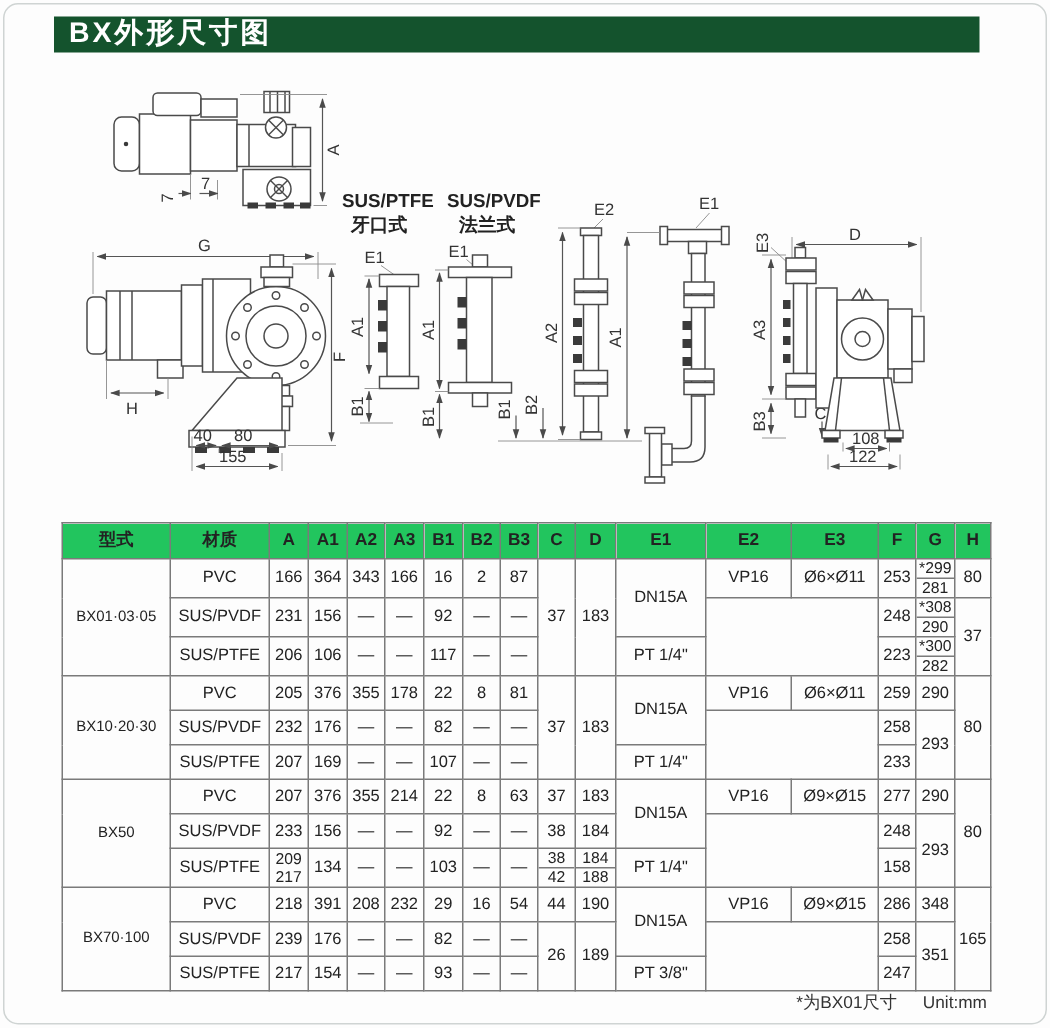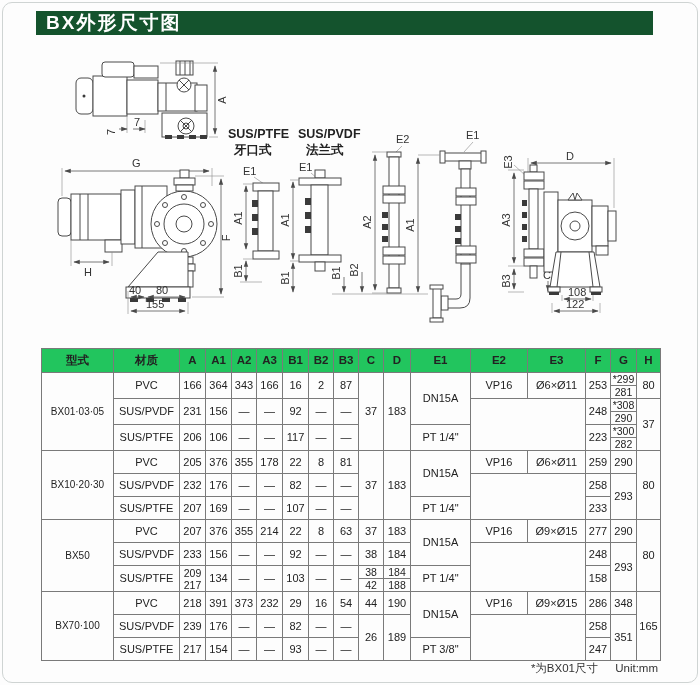--- a/index.html
+++ b/index.html
@@ -499,21 +499,21 @@
         </td>
       <td>PT 1/4"</td>
       <td>158</td>
     </tr>
 
     <tr>
       <td class="model-cell" rowspan="3">BX70·100</td>
       <td>PVC</td>
       <td>218</td>
       <td>391</td>
-      <td>373</td>
+      <td>208</td>
       <td>232</td>
       <td>29</td>
       <td>16</td>
       <td>54</td>
       <td>44</td>
       <td>190</td>
       <td rowspan="2">DN15A</td>
       <td>VP16</td>
       <td>Ø9×Ø15</td>
       <td>286</td>

